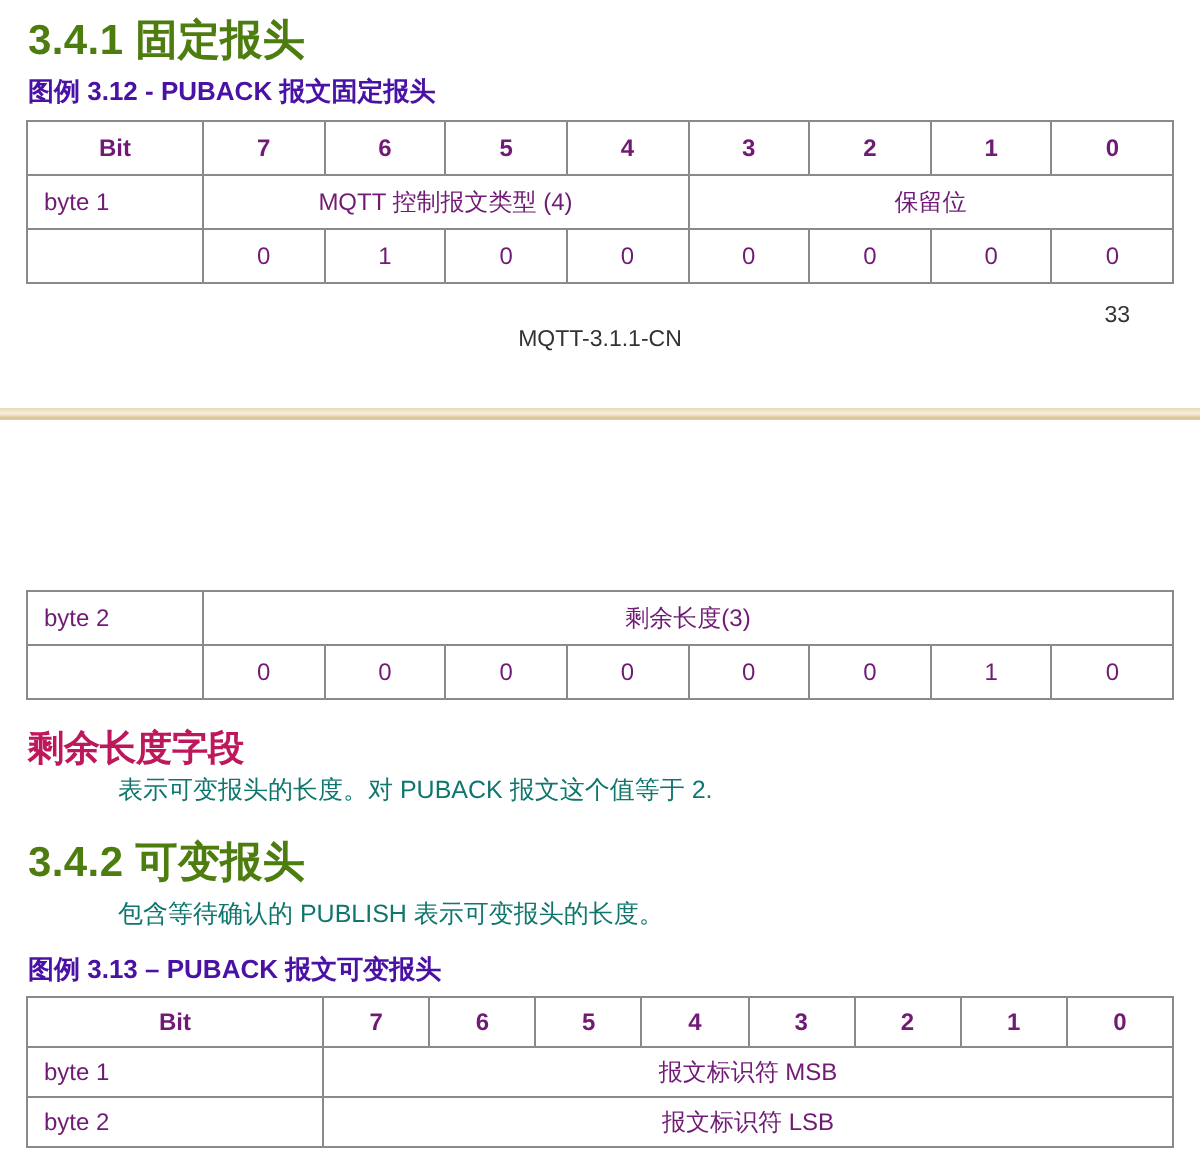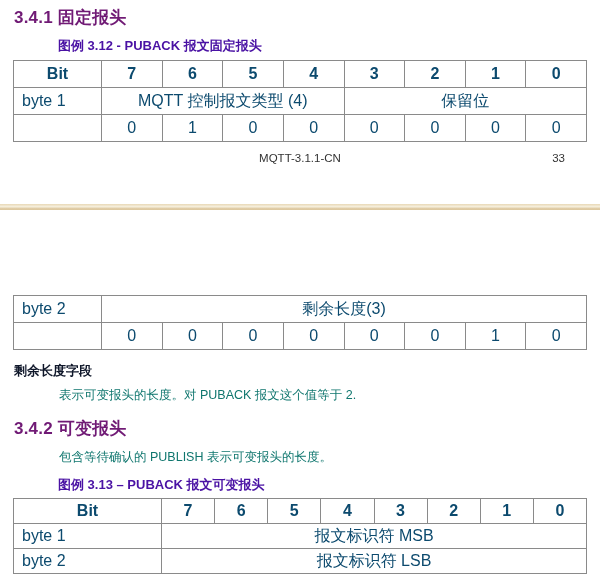--- a/index.html
+++ b/index.html
@@ -6,72 +6,71 @@
   html, body { width: 600px; height: 580px; background: #ffffff; }
   body {
     font-family: "Liberation Sans", "DejaVu Sans", sans-serif;
     color: #1f1f1f;
     position: relative;
     overflow: hidden;
   }
   .abs { position: absolute; }
 
   .sec-heading {
-    font-size: 17px;
+    font-size: 21px;
     font-weight: bold;
-    color: #701a75;
+    color: #4d7c0f;
     letter-spacing: 0.2px;
   }
   .fig-label {
     font-size: 13px;
     font-weight: bold;
     color: #4a12a4;
-    margin-left: 44px;
   }
   .body-text {
     font-size: 12.5px;
     color: #0f766e;
     margin-left: 45px;
   }
   .bold-label {
-    font-size: 13px;
+    font-size: 18px;
     font-weight: bold;
-    color: #0f172a;
+    color: #be185d;
   }
 
   table.bitgrid {
     border-collapse: collapse;
     table-layout: fixed;
     width: 574px;
     background: #fff;
   }
   table.bitgrid td {
     border: 1px solid #8a8a8a;
     height: 27px;
-    font-size: 16px;
+    font-size: 12px;
     text-align: center;
     vertical-align: middle;
-    color: #0c4a6e;
+    color: #701a75;
     overflow: hidden;
     white-space: nowrap;
   }
   table.bitgrid td.hdr { font-weight: bold; }
   table.bitgrid td.rowlabel {
     text-align: left;
     padding-left: 8px;
   }
   table.t3 td { height: 25px; }
 
   .footer-line {
     width: 574px;
     left: 13px;
     font-size: 11.5px;
     color: #333;
   }
-  .footer-center { text-align: center; width: 100%; display: block; }
+  .footer-center { text-align: center; width: 100%; display: block; margin-top: 12px; }
   .footer-page { position: absolute; right: 22px; top: 0; }
 
   .page-band {
     left: 0;
     width: 600px;
     height: 6px;
     background: linear-gradient(to bottom, #e8d8b6 0%, #f6efdd 45%, #d9c194 85%, #e3d2ae 100%);
   }
 </style>
 </head>

